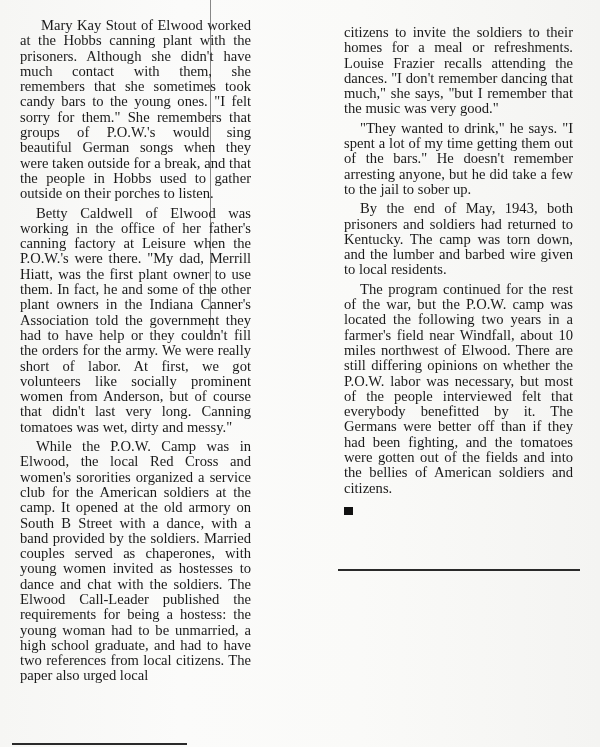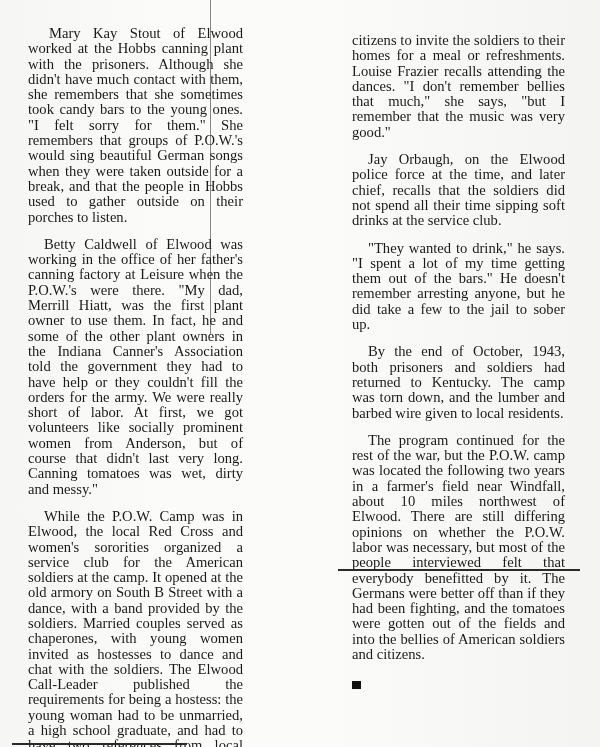--- a/index.html
+++ b/index.html
@@ -31,21 +31,21 @@
       left: 16px;
       width: 239px;
       top: 14px;
     }
     .col-right {
       left: 340px;
       width: 237px;
       top: 21px;
     }
     .col p {
-      margin: 12px;
+      margin: 4px;
       text-indent: 16px;
       text-align: justify;
       hyphens: none;
     }
     .col-left p.first {
       text-indent: 21px;
     }
     .col-right p.cont {
       text-indent: 0;
     }
@@ -96,24 +96,23 @@
 
   <div class="col col-left">
     <p class="first">Mary Kay Stout of Elwood worked at the Hobbs canning plant with the prisoners. Although she didn't have much contact with them, she remembers that she sometimes took candy bars to the young ones. "I felt sorry for them." She remembers that groups of P.O.W.'s would sing beautiful German songs when they were taken outside for a break, and that the people in Hobbs used to gather outside on their porches to listen.</p>
     <p>Betty Caldwell of Elwood was working in the office of her father's canning factory at Leisure when the P.O.W.'s were there. "My dad, Merrill Hiatt, was the first plant owner to use them. In fact, he and some of the other plant owners in the Indiana Canner's Association told the government they had to have help or they couldn't fill the orders for the army. We were really short of labor. At first, we got volunteers like socially prominent women from Anderson, but of course that didn't last very long. Canning tomatoes was wet, dirty and messy."</p>
     <p>While the P.O.W. Camp was in Elwood, the local Red Cross and women's sororities organized a service club for the American soldiers at the camp. It opened at the old armory on South B Street with a dance, with a band provided by the soldiers. Married couples served as chaperones, with young women invited as hostesses to dance and chat with the soldiers. The Elwood Call-Leader published the requirements for being a hostess: the young woman had to be unmarried, a high school graduate, and had to have two references from local citizens. The paper also urged local</p>
   </div>
 
   <div class="rule-left"></div>
 
   <div class="col col-right">
-    <p class="cont">citizens to invite the soldiers to their homes for a meal or refreshments. Louise Frazier recalls attending the dances. "I don't remember bellies that much," she says, "but I remember that the music was very good."</p>
-    <p>Jay Orbaugh, on the Elwood police force at the time, and later chief, recalls that the soldiers did not spend all their time sipping soft drinks at the service club.</p>
+    <p class="cont">citizens to invite the soldiers to their homes for a meal or refreshments. Louise Frazier recalls attending the dances. "I don't remember dancing that much," she says, "but I remember that the music was very good."</p>
     <p>"They wanted to drink," he says. "I spent a lot of my time getting them out of the bars." He doesn't remember arresting anyone, but he did take a few to the jail to sober up.</p>
-    <p>By the end of October, 1943, both prisoners and soldiers had returned to Kentucky. The camp was torn down, and the lumber and barbed wire given to local residents.</p>
+    <p>By the end of May, 1943, both prisoners and soldiers had returned to Kentucky. The camp was torn down, and the lumber and barbed wire given to local residents.</p>
     <p>The program continued for the rest of the war, but the P.O.W. camp was located the following two years in a farmer's field near Windfall, about 10 miles northwest of Elwood. There are still differing opinions on whether the P.O.W. labor was necessary, but most of the people interviewed felt that everybody benefitted by it. The Germans were better off than if they had been fighting, and the tomatoes were gotten out of the fields and into the bellies of American soldiers and citizens.</p>
     <p class="end-wrap">
       <span class="end-mark"></span>
     </p>
   </div>
 
   <div class="rule-right"></div>
 
 </div>
 

